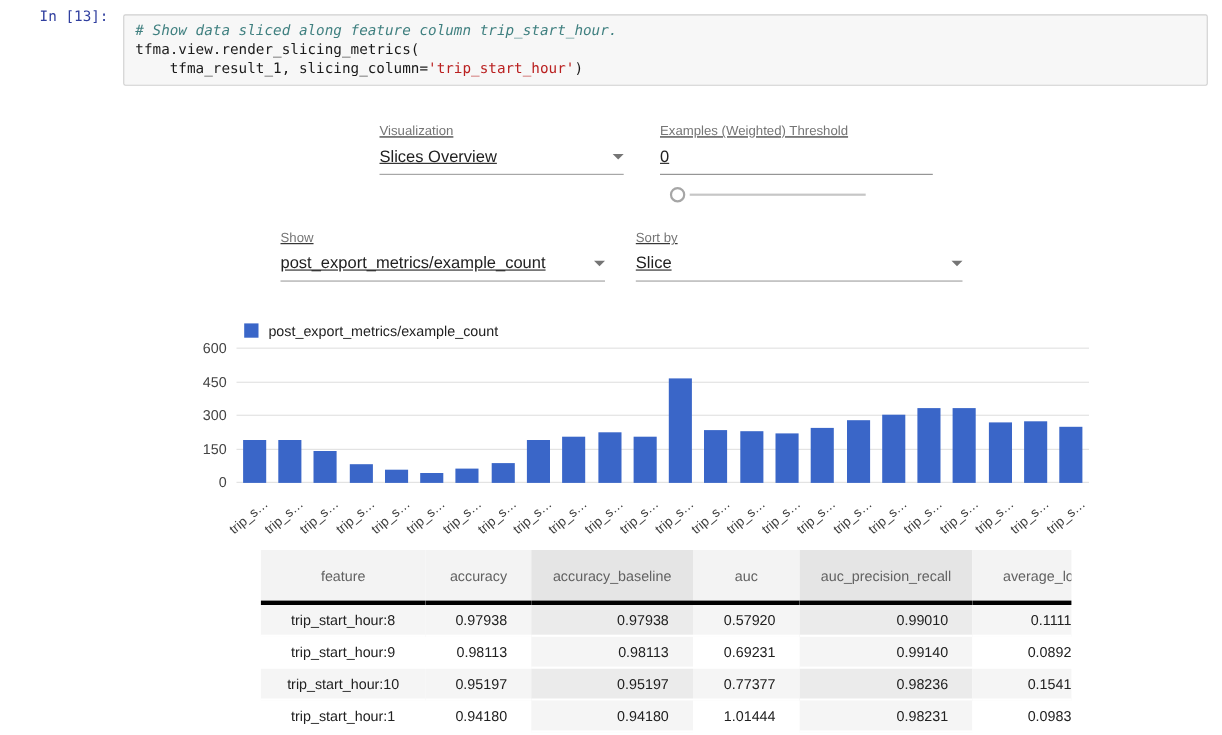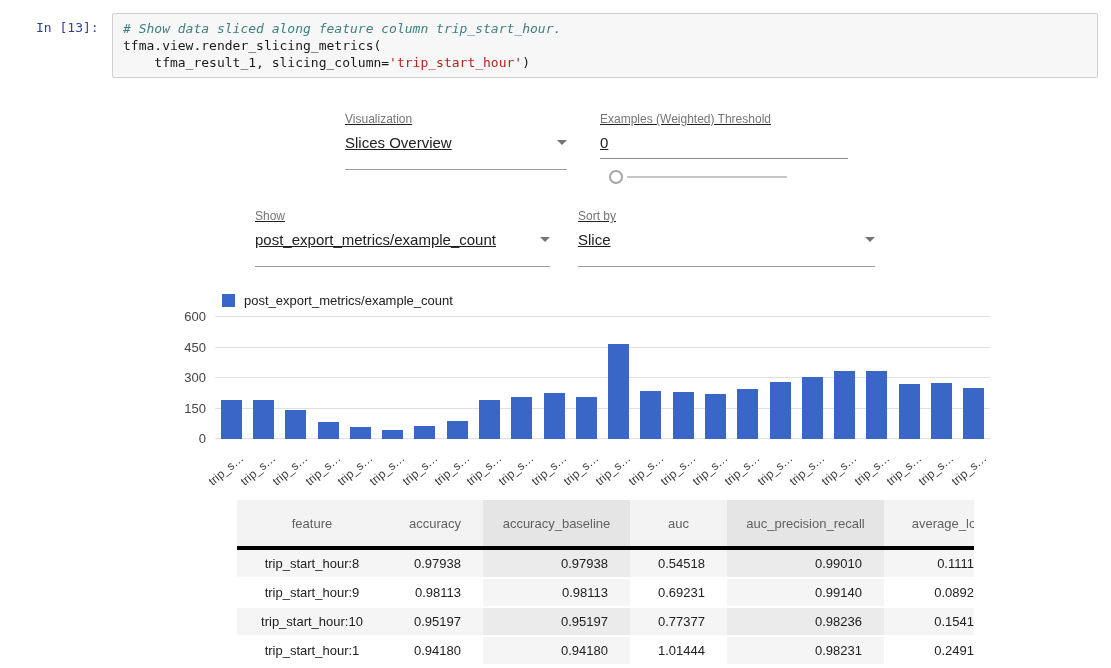--- a/index.html
+++ b/index.html
@@ -1,32 +1,32 @@
 <!DOCTYPE html>
 <html style="--c-bar: #3a66c8; --c-comment: #408080; --c-string: #ba2121; --c-prompt: #303f9f;"><head>
 <meta charset="utf-8">
 <style>
   html,body{margin:0;padding:0;background:#fff;}
   #page{position:relative;width:1111px;height:668px;overflow:hidden;background:#fff;
         font-family:"Liberation Sans","DejaVu Sans",sans-serif;color:#212121;}
 
   
-  #prompt{position:absolute;left:36px;top:20px;font:13px "DejaVu Sans Mono",monospace;
+  #prompt{position:absolute;left:36px;top:8px;font:13px "DejaVu Sans Mono",monospace;
           color:var(--c-prompt,#303f9f);white-space:pre;}
   #code-cell{position:absolute;left:112px;top:13px;width:964px;background:#f7f7f7;
              border:1px solid #cfcfcf;border-radius:2px;padding:6px 10px;}
   #code-cell pre{margin:0;font:13px/17px "DejaVu Sans Mono",monospace;color:#1a1a1a;white-space:pre;}
   .tok-comment{color:var(--c-comment,#408080);font-style:italic;}
   .tok-string{color:var(--c-string,#ba2121);}
 
   
   .ctl{position:absolute;text-decoration:underline;}
   .ctl-label{font-size:12px;color:#757575;margin-bottom:8px;}
   .ctl-value{display:flex;align-items:center;justify-content:space-between;font-size:15px;
-             color:#212121;padding-bottom:18px;border-bottom:1px solid #9e9e9e;cursor:pointer;}
+             color:#212121;padding-bottom:7px;border-bottom:1px solid #9e9e9e;cursor:pointer;}
   .caret{width:0;height:0;border-left:5px solid transparent;border-right:5px solid transparent;
          border-top:5px solid #757575;}
   #ctl-viz{left:345px;top:112px;width:222px;}
   #ctl-threshold{left:600px;top:112px;width:248px;}
   #threshold-input{display:block;border:none;outline:none;background:transparent;width:100%;
                    font:15px "Liberation Sans","DejaVu Sans",sans-serif;color:#212121;
                    padding:0 0 7px 0;border-bottom:1px solid #8a8a8a;}
   #ctl-show{left:255px;top:209px;width:295px;}
   #ctl-sort{left:578px;top:209px;width:297px;}
   #slider{position:absolute;left:609px;top:170px;width:180px;height:14px;}
@@ -196,21 +196,21 @@
             <th>auc</th>
             <th class="alt">auc_precision_recall</th>
             <th>average_loss</th>
           </tr>
         </thead>
       <tbody>
           <tr>
             <td class="">trip_start_hour:8</td>
             <td class="num">0.97938</td>
             <td class="alt num">0.97938</td>
-            <td class="num">0.54518</td>
+            <td class="num">0.57920</td>
             <td class="alt num">0.99010</td>
             <td class="num">0.1111</td>
           </tr>
           <tr>
             <td class="">trip_start_hour:9</td>
             <td class="num">0.98113</td>
             <td class="alt num">0.98113</td>
             <td class="num">0.69231</td>
             <td class="alt num">0.99140</td>
             <td class="num">0.0892</td>
@@ -222,19 +222,19 @@
             <td class="num">0.77377</td>
             <td class="alt num">0.98236</td>
             <td class="num">0.1541</td>
           </tr>
           <tr>
             <td class="">trip_start_hour:1</td>
             <td class="num">0.94180</td>
             <td class="alt num">0.94180</td>
             <td class="num">1.01444</td>
             <td class="alt num">0.98231</td>
-            <td class="num">0.2491</td>
+            <td class="num">0.0983</td>
           </tr>
         </tbody>
     </table>
   </div>
 
 </div>
 
 </body></html>

